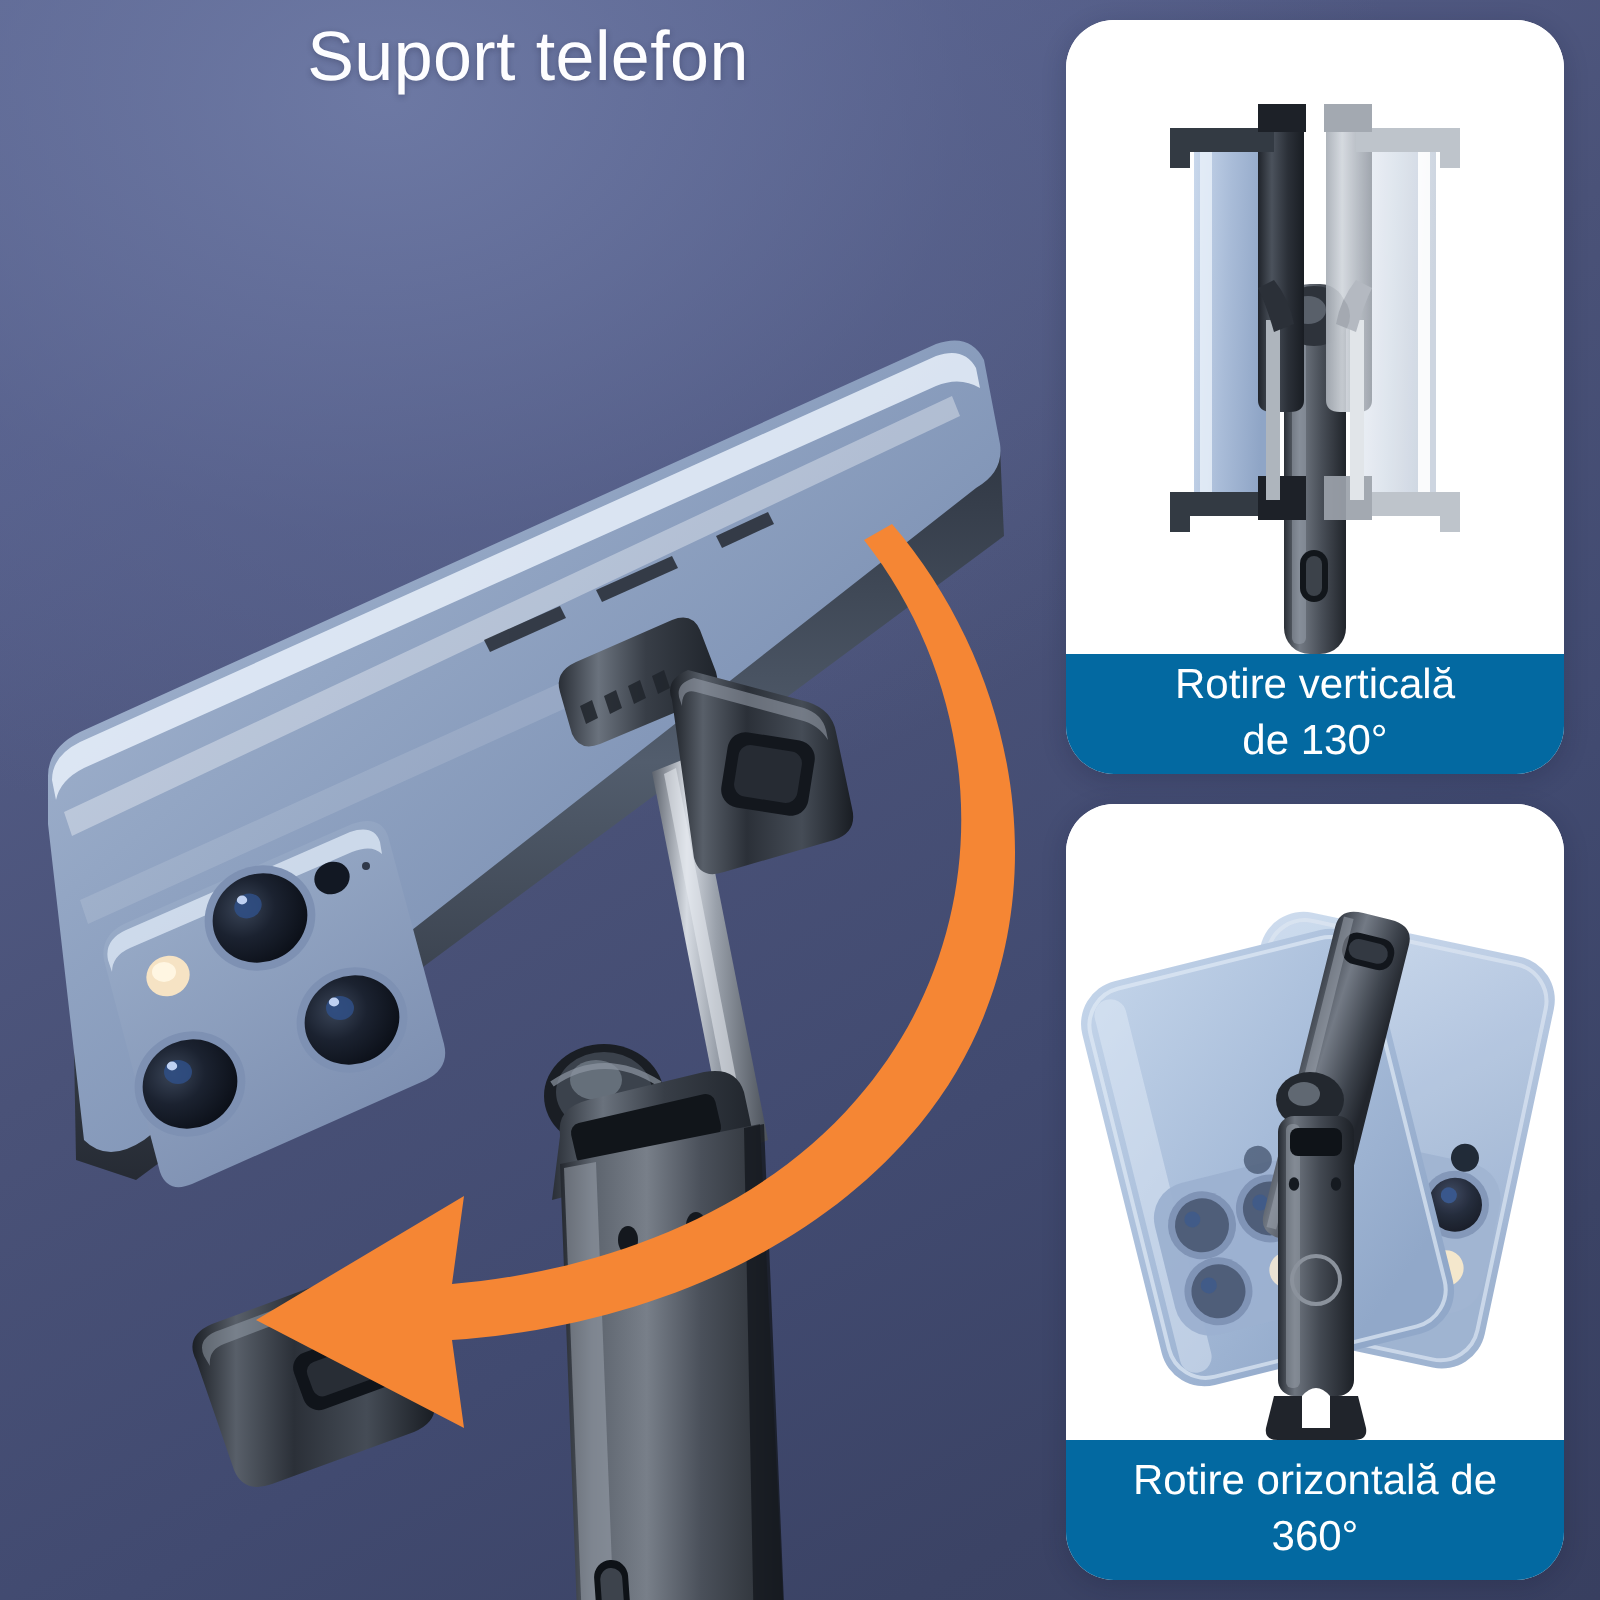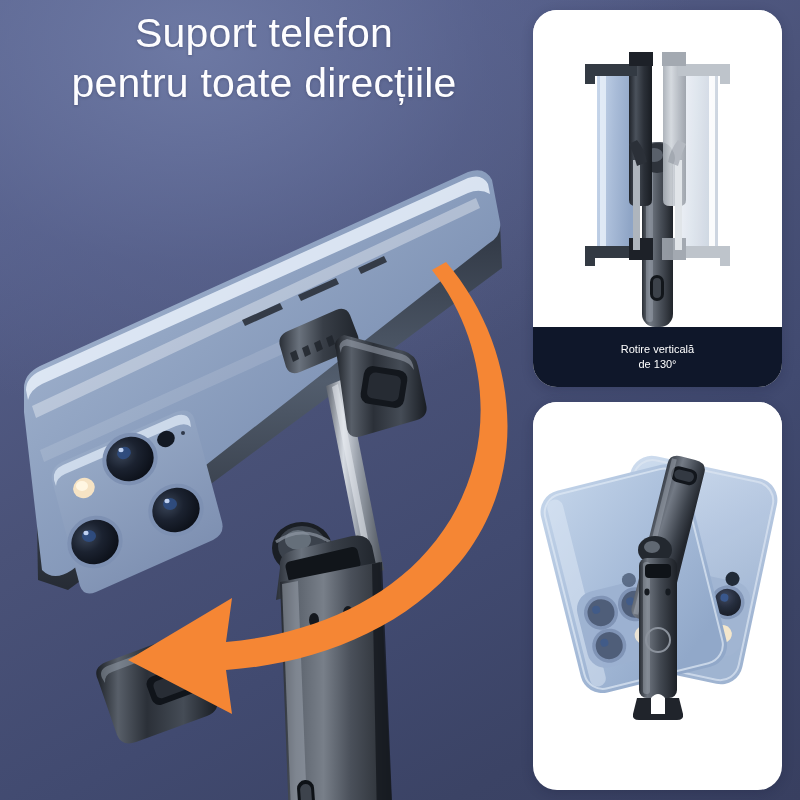--- a/index.html
+++ b/index.html
@@ -6,52 +6,51 @@
   body{width:800px;height:800px;overflow:hidden;font-family:"Liberation Sans",sans-serif;}
 
   #stage{position:relative;width:800px;height:800px;overflow:hidden;
     background:
       radial-gradient(ellipse 700px 520px at 24% 6%, rgba(110,122,165,0.95) 0%, rgba(95,106,150,0.45) 42%, rgba(0,0,0,0) 72%),
       linear-gradient(150deg,#5d6792 0%,#545d88 20%,#4a5278 44%,#414a70 66%,#3b4365 84%,#383f60 100%);
   }
 
   
   .headline{position:absolute;left:8px;top:8px;width:512px;text-align:center;
-    color:#fdfdff;font-size:41px;line-height:1.22;font-weight:400;letter-spacing:.2px;
+    color:#fdfdff;font-size:35px;line-height:1.22;font-weight:400;letter-spacing:.2px;
     text-shadow:0 1px 3px rgba(25,30,55,.30);}
   .headline .ln{display:block;white-space:nowrap;}
 
   
   .card{position:absolute;background:#ffffff;border-radius:24px;overflow:hidden;
     box-shadow:0 3px 12px rgba(20,25,50,.22);}
   .card-a{left:533px;top:10px;width:249px;height:377px;}
   .card-b{left:533px;top:402px;width:249px;height:388px;}
   .card-photo{position:absolute;left:0;right:0;top:0;background:#fff;overflow:hidden;}
   .card-a .card-photo{height:317px;}
   .card-b .card-photo{height:318px;}
-  .caption{position:absolute;left:0;right:0;bottom:0;background:#0f172a;color:#fff;
+  .caption{position:absolute;left:0;right:0;bottom:0;background:#0369a1;color:#fff;
     display:flex;align-items:center;justify-content:center;text-align:center;
-    font-size:11px;line-height:1.32;padding:0 14px;box-sizing:border-box;}
+    font-size:21px;line-height:1.32;padding:0 14px;box-sizing:border-box;}
   .card-a .caption{height:60px;}
   .card-b .caption{height:70px;}
 
   
   .svgfit{position:absolute;left:0;top:0;width:100%;height:100%;}
 
   
   #mainart{position:absolute;left:-20px;top:150px;width:540px;height:660px;}
 </style>
 </head>
 <body>
 
 <div id="stage">
 
   <div class="headline">
     <span class="ln">Suport telefon</span>
-    <span class="ln">pentru toate direcțiile</span>
   </div>
 
   <svg id="mainart" viewBox="0 0 540 660">
     <defs>
       <linearGradient id="phoneBack" x1="0" y1="0" x2="1" y2="1">
         <stop offset="0" stop-color="#aebdd6"></stop>
         <stop offset="0.35" stop-color="#93a6c4"></stop>
         <stop offset="0.62" stop-color="#8094b6"></stop>
         <stop offset="1" stop-color="#6d80a4"></stop>
       </linearGradient>
@@ -408,15 +407,21 @@
           <rect x="112" y="162" width="26" height="14" rx="4" fill="#0f1318"></rect>
           <circle cx="125" cy="238" r="12" fill="none" stroke="#8b929c" stroke-width="2"></circle>
           <ellipse cx="114" cy="190" rx="2.6" ry="3.4" fill="#151a20"></ellipse>
           <ellipse cx="135" cy="190" rx="2.6" ry="3.4" fill="#151a20"></ellipse>
 
           <path d="M104,296 L146,296 L150,312 Q151,318 144,318 L106,318 Q99,318 100,312 Z" fill="#20242b"></path>
           <path d="M118,296 Q125,288 132,296 L132,312 L118,312 Z" fill="#ffffff"></path>
         </g>
       </svg>
     </div>
+    <div class="caption">
+      <span>
+        <span>Rotire orizontală de</span><br>
+        <span>360°</span>
+      </span>
+    </div>
   </div>
 
 </div>
 
 </body></html>

